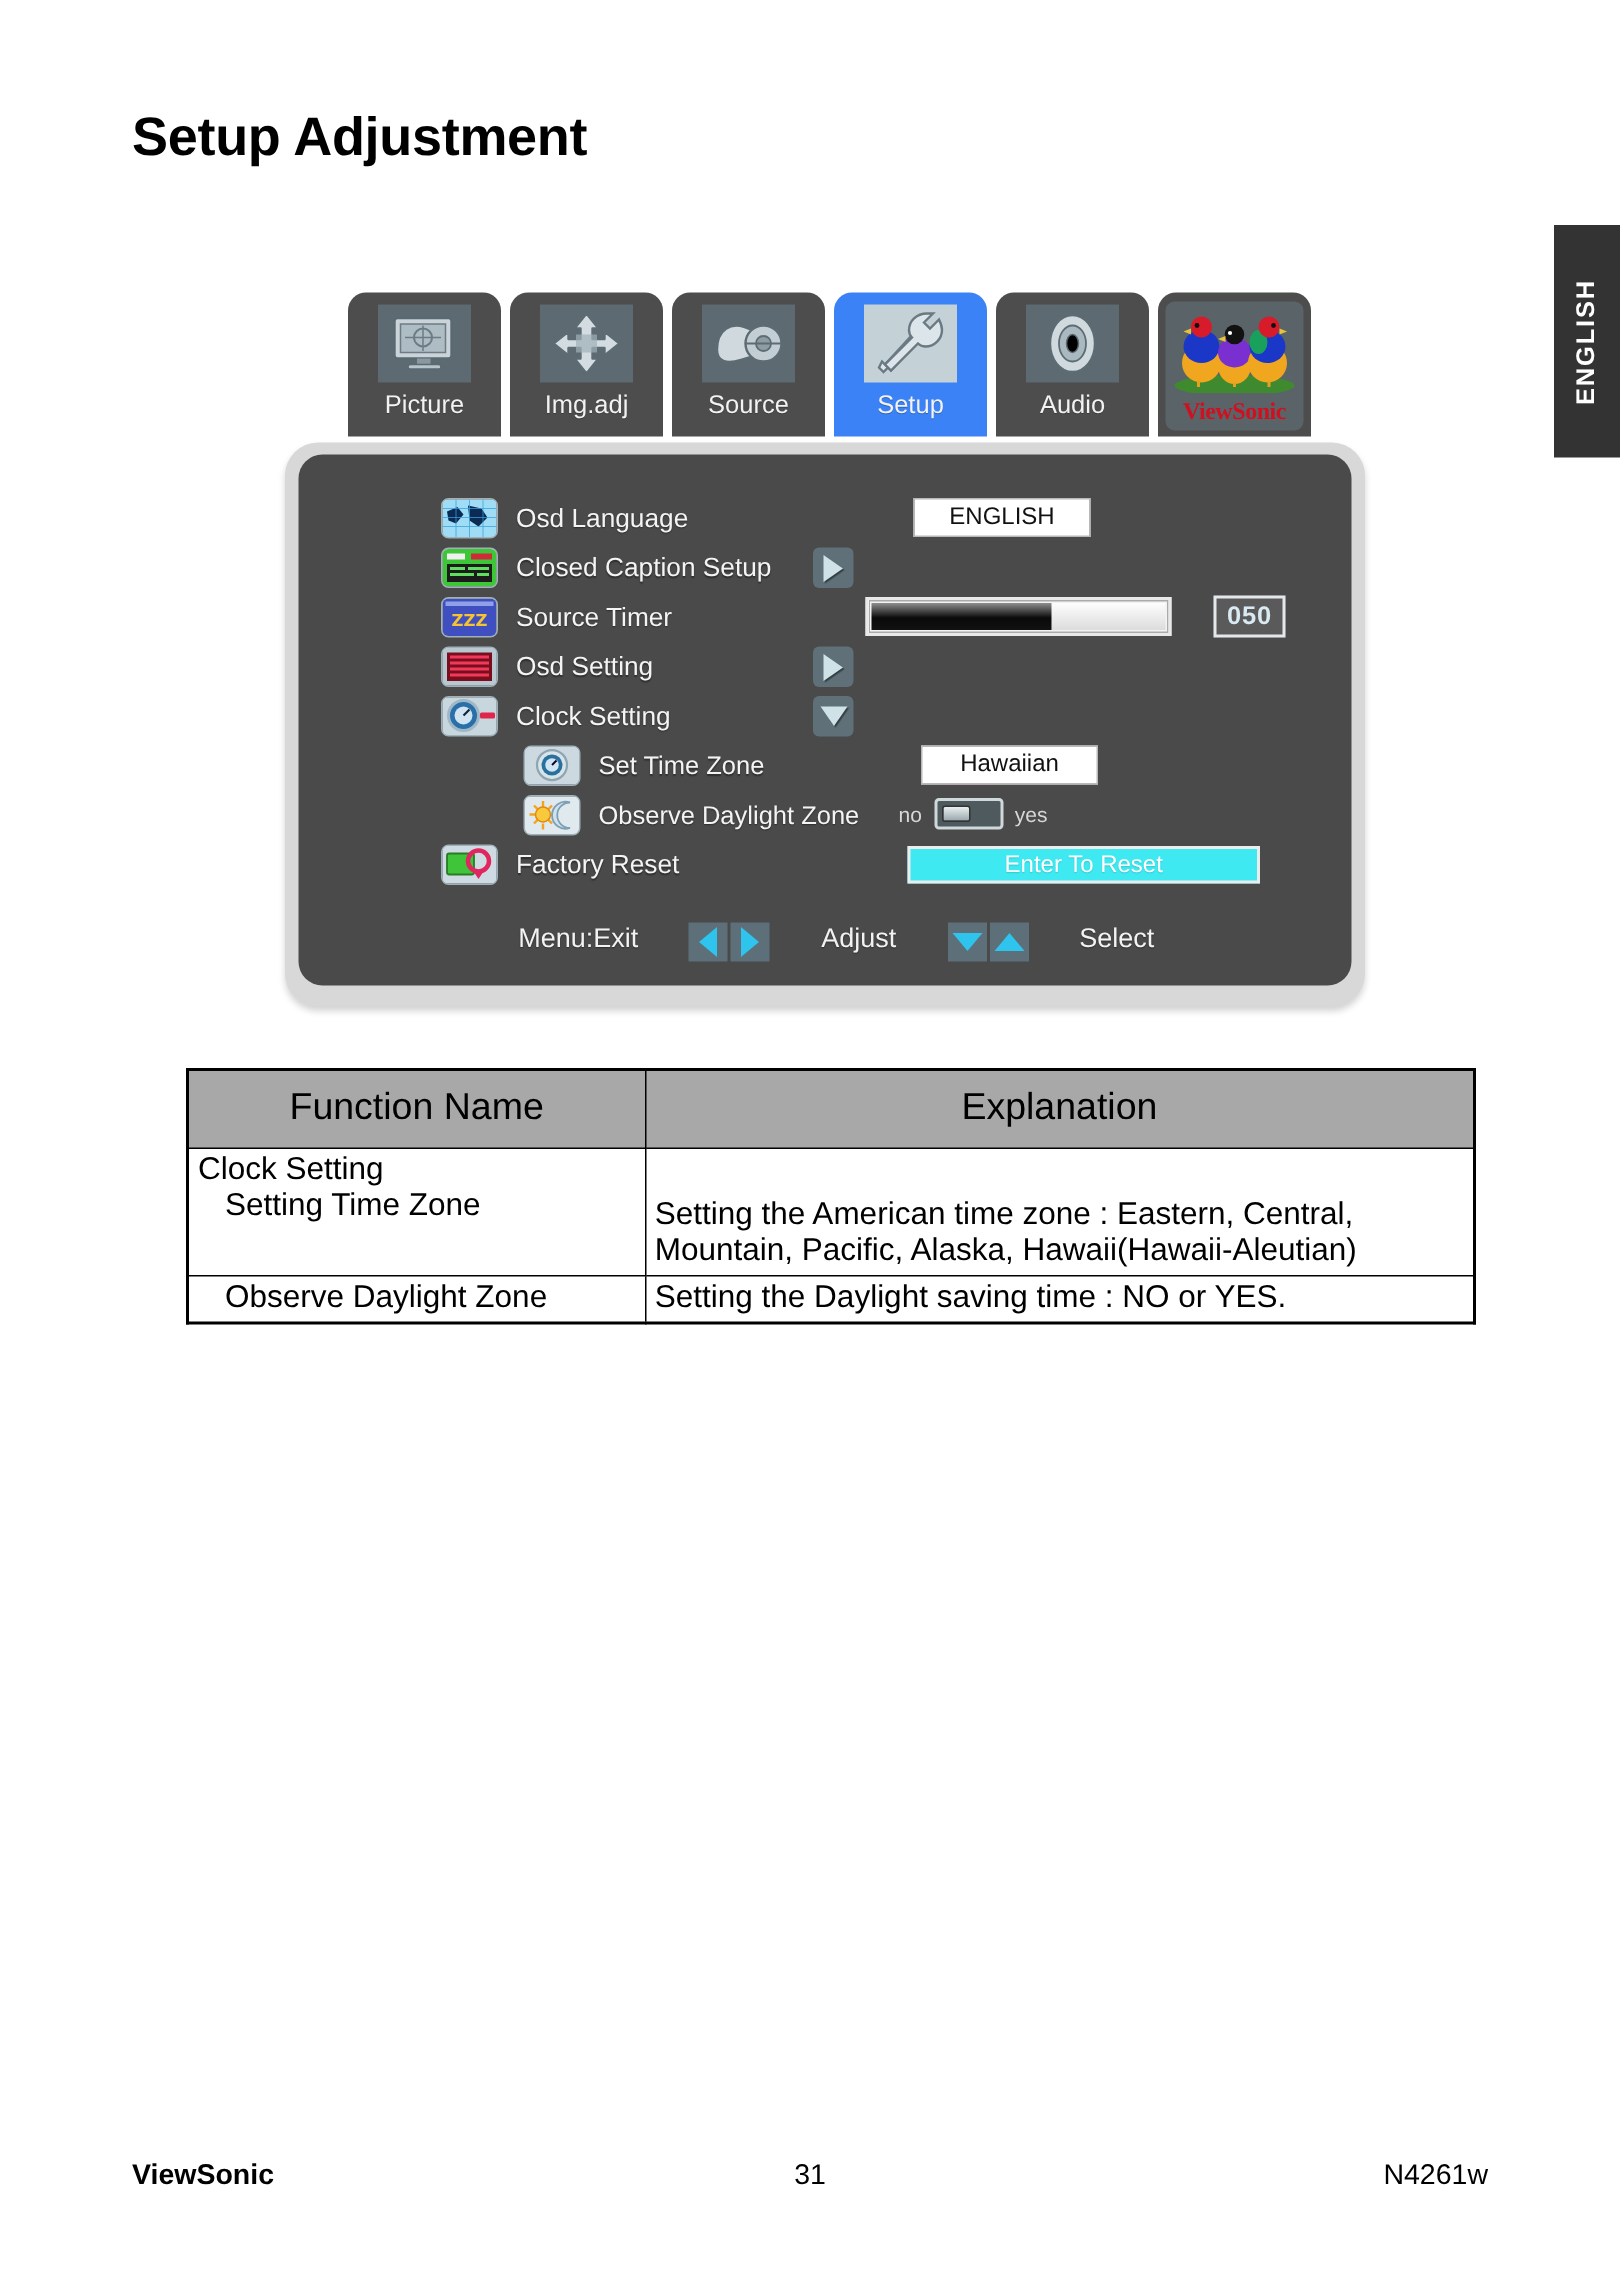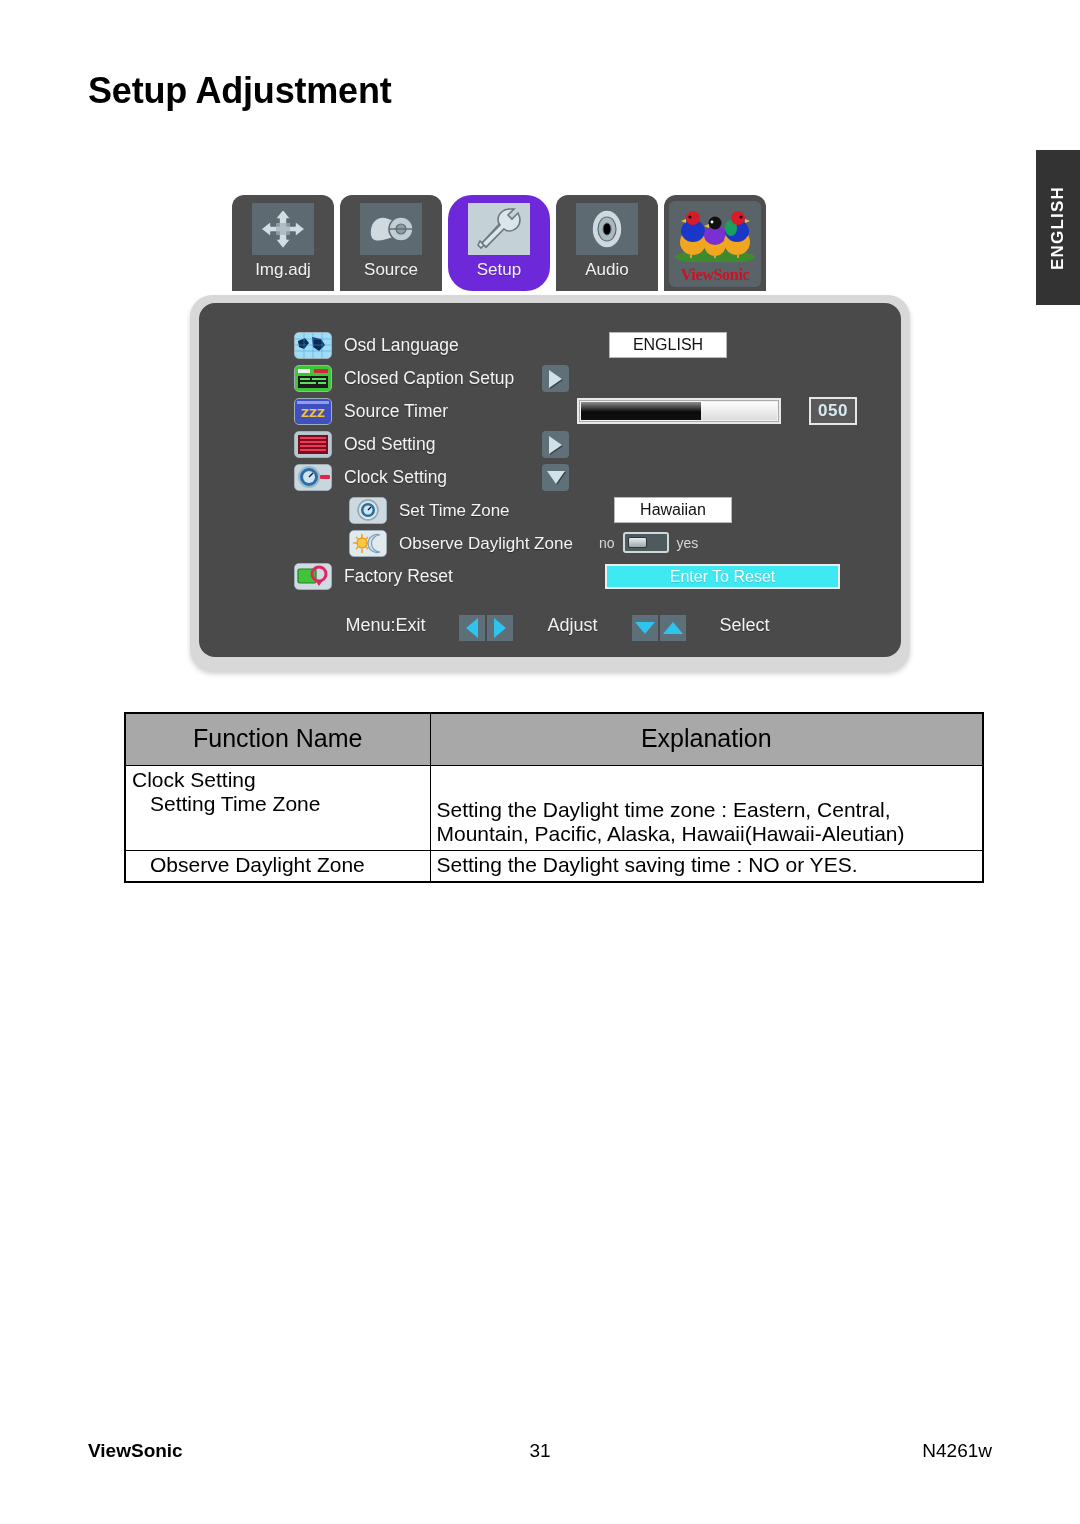--- a/index.html
+++ b/index.html
@@ -39,21 +39,21 @@
   .osd-tabs { position: relative; height: 100px; display: flex; gap: 6px; padding-left: 42px; }
   .osd-tab {
     width: 102px; height: 96px;
     background: #4d4d4d;
     border-radius: 12px 12px 0 0;
     display: flex; flex-direction: column;
     align-items: center; justify-content: flex-start;
     padding-top: 8px;
     position: relative;
   }
-  .osd-tab.active { background: #6d28d9; border-radius: 24px; }
+  .osd-tab.active { background: #3b82f6; }
   .osd-tab .tab-icon {
     width: 62px; height: 52px;
     background: #5d6a72;
     display: flex; align-items: center; justify-content: center;
     margin-bottom: 2px;
   }
   .osd-tab.active .tab-icon { background: #c4d2d8; }
   .osd-tab .tab-label {
     color: #f2f2f2; font-size: 17px; line-height: 1;
     margin-top: 4px; text-shadow: 0 1px 0 rgba(0,0,0,.25);
@@ -209,20 +209,34 @@
   <div class="page-title">Setup Adjustment</div>
 
   <div class="lang-tab">
     <span>ENGLISH</span>
   </div>
 
   <div class="osd">
 
     <div class="osd-tabs">
 
+      <div class="osd-tab">
+        <div class="tab-icon">
+          <svg width="48" height="40" viewBox="0 0 48 40">
+            <rect x="4" y="3" width="38" height="27" rx="2" fill="#c9d3d8" stroke="#5a6a72" stroke-width="1.6"></rect>
+            <rect x="8" y="7" width="30" height="19" fill="#aebdc4" stroke="#6d7c84"></rect>
+            <circle cx="23" cy="16" r="6" fill="none" stroke="#6d7c84" stroke-width="1.4"></circle>
+            <line x1="11" y1="16" x2="35" y2="16" stroke="#6d7c84" stroke-width="1"></line>
+            <line x1="23" y1="8" x2="23" y2="25" stroke="#6d7c84" stroke-width="1"></line>
+            <rect x="19" y="30" width="9" height="4" fill="#8b989e"></rect>
+            <rect x="13" y="34" width="22" height="3" rx="1.5" fill="#b8c4c9" stroke="#5a6a72" stroke-width="1"></rect>
+          </svg>
+        </div>
+        <div class="tab-label">Picture</div>
+      </div>
 
       <div class="osd-tab">
         <div class="tab-icon">
           <svg width="48" height="44" viewBox="0 0 48 44">
             <path d="M24 2 L32 12 L28 12 L28 19 L36 19 L36 14 L46 22 L36 30 L36 25 L28 25 L28 32 L32 32 L24 42 L16 32 L20 32 L20 25 L12 25 L12 30 L2 22 L12 14 L12 19 L20 19 L20 12 L16 12 Z" fill="#d2dce1" stroke="#5d6b73" stroke-width="1.6" stroke-linejoin="round"></path>
             <rect x="17" y="16" width="14" height="12" fill="#9fb0b8" opacity=".7"></rect>
           </svg>
         </div>
         <div class="tab-label">Img.adj</div>
       </div>
@@ -485,21 +499,21 @@
       </tr>
     </thead>
     <tbody>
       <tr>
         <td class="col-fn">
           <span class="fn-main">Clock Setting</span>
           <span class="fn-sub">Setting Time Zone</span>
         </td>
         <td>
           <span class="cell-pad-top" style="display:block;"></span>
-          <span class="exp-line">Setting the Daylight time zone : Eastern, Central,</span>
+          <span class="exp-line">Setting the American time zone : Eastern, Central,</span>
           <span class="exp-line">Mountain, Pacific, Alaska, Hawaii(Hawaii-Aleutian)</span>
         </td>
       </tr>
       <tr>
         <td class="col-fn">
           <span class="fn-sub">Observe Daylight Zone</span>
         </td>
         <td>
           <span class="exp-line">Setting the Daylight saving time : NO or YES.</span>
         </td>

